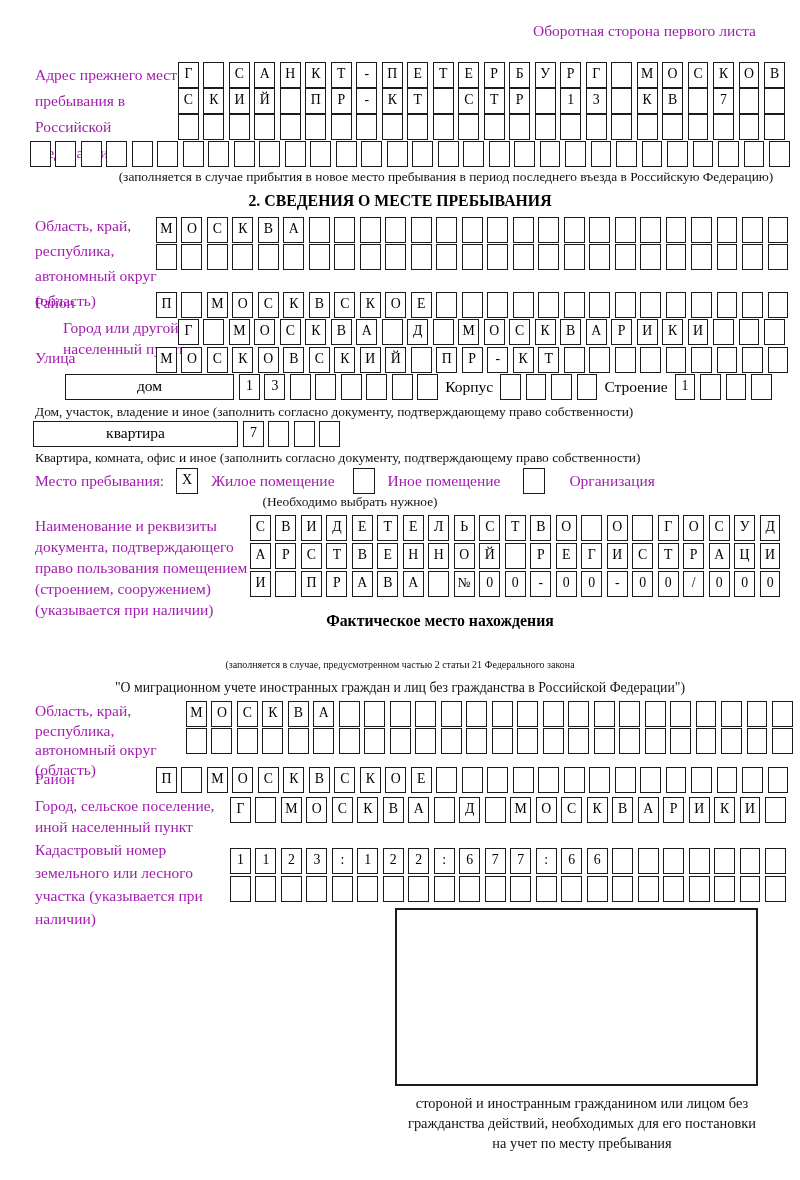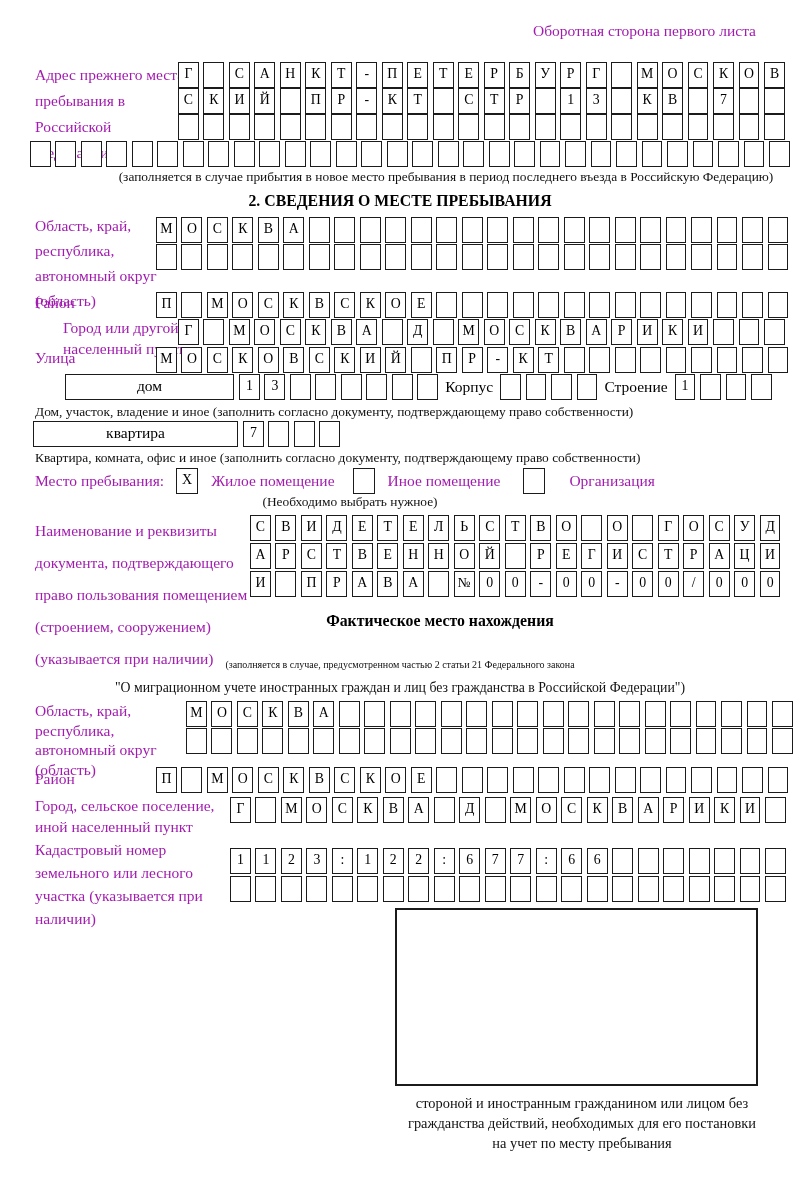--- a/index.html
+++ b/index.html
@@ -330,21 +330,21 @@
   <span class="lbl">Место пребывания:</span>
   <span class="chkbox" style="margin-left:12px;"><span>X</span></span>
   <span class="lbl" style="margin-left:13px;">Жилое помещение</span>
   <span class="chkbox" style="margin-left:18px;"></span>
   <span class="lbl" style="margin-left:13px;">Иное помещение</span>
   <span class="chkbox" style="margin-left:23px;"></span>
   <span class="lbl" style="margin-left:24px;">Организация</span>
 </div>
 <div class="abs cap" style="left:0;top:494px;width:700px;text-align:center;">(Необходимо выбрать нужное)</div>
 
-<div class="abs lbl" style="left:35px;top:515px;width:215px;line-height:32px;">Наименование и реквизиты документа, подтверждающего право пользования помещением (строением, сооружением) (указывается при наличии)</div>
+<div class="abs lbl" style="left:35px;top:515px;width:215px;line-height:21px;">Наименование и реквизиты документа, подтверждающего право пользования помещением (строением, сооружением) (указывается при наличии)</div>
 <div class="abs cellrow" style="left:250px;top:515px;">
     <span class="cell">С</span>
     <span class="cell">В</span>
     <span class="cell">И</span>
     <span class="cell">Д</span>
     <span class="cell">Е</span>
     <span class="cell">Т</span>
     <span class="cell">Е</span>
     <span class="cell">Л</span>
     <span class="cell">Ь</span>

